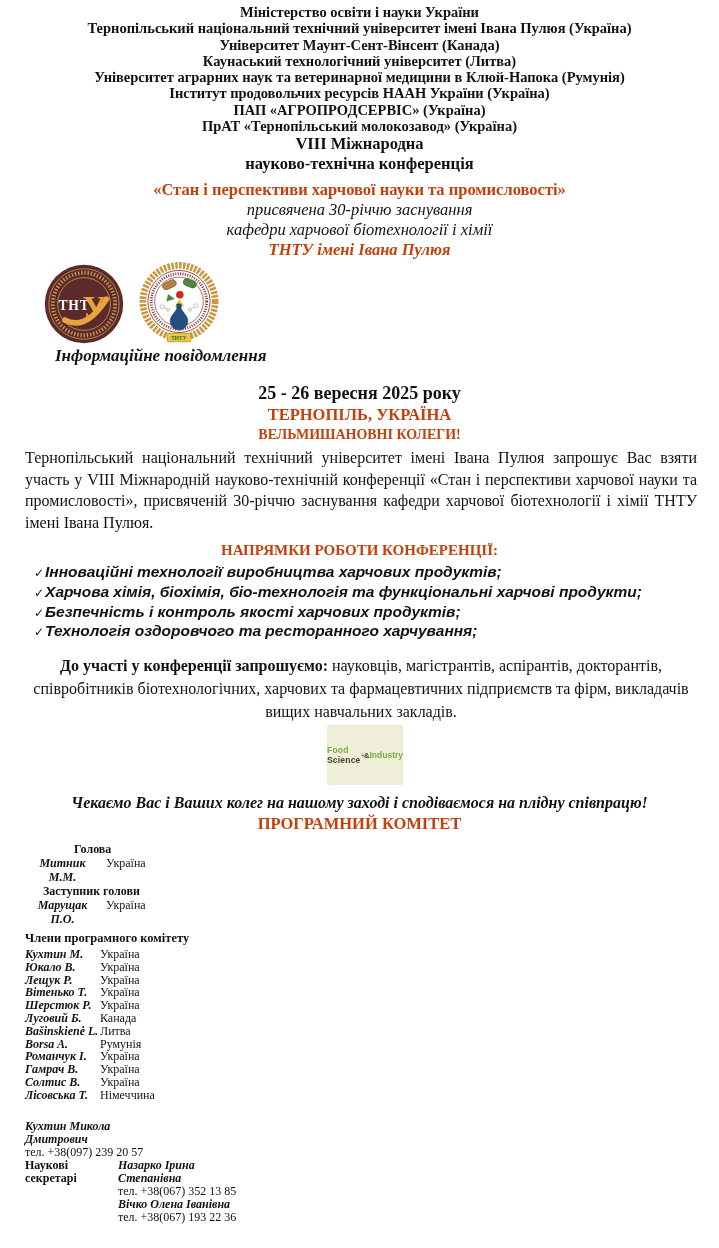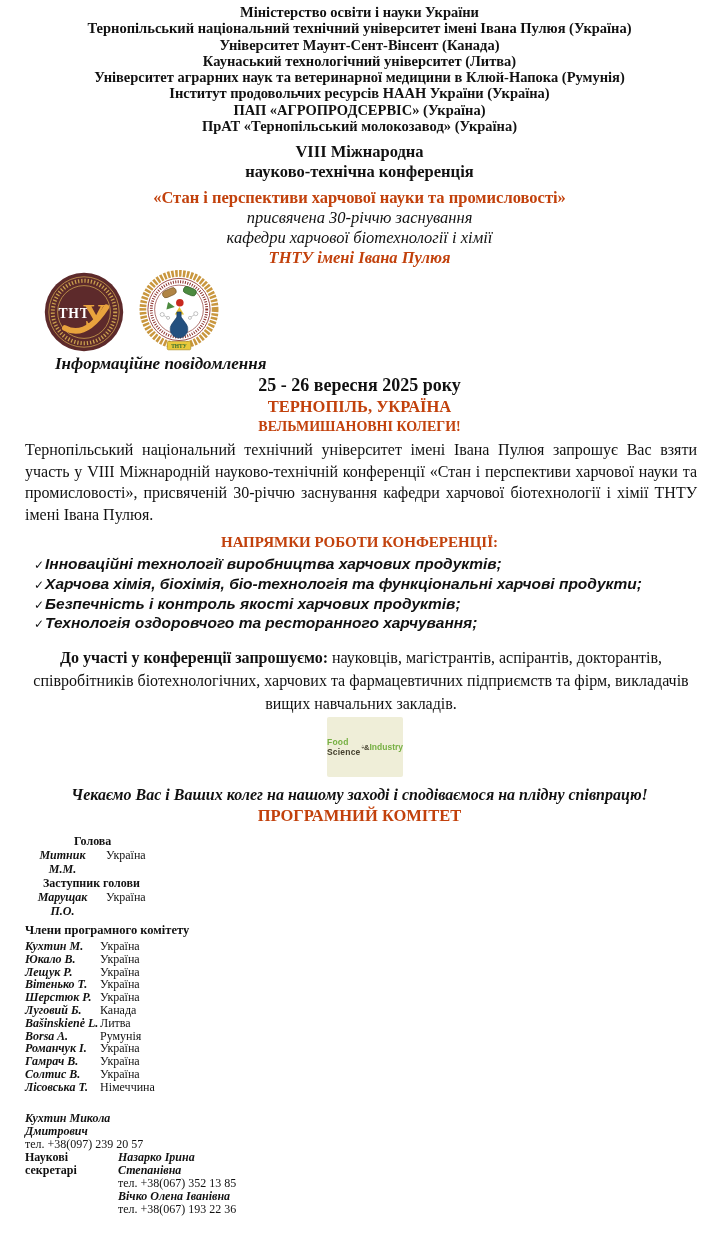--- a/index.html
+++ b/index.html
@@ -7,31 +7,31 @@
     width:719px; height:1248px; position:relative; overflow:hidden;
     background:#ffffff; color:#111;
     font-family:"Liberation Serif","DejaVu Serif",serif;
   }
   .center { text-align:center; }
   .green { color:#c2410c; }
 
   .header { padding-top:4px; }
   .header-line { font-weight:bold; font-size:14.5px; line-height:16.3px; text-align:center; }
 
-  .conf { margin-top:8px; }
+  .conf { }
   .title-line { font-weight:bold; font-size:16.5px; line-height:20px; }
   .theme { margin-top:6px; }
   .dedication { font-style:italic; font-size:16.5px; line-height:20px; }
   .dedication.bold { font-weight:bold; }
 
   .logos-row { position:relative; height:80px; margin-top:4px; }
   .logo-tntu { position:absolute; left:44px; top:0; }
   .logo-dept { position:absolute; left:136px; top:-2px; }
 
-  .info-label { margin:2px 0 0 55px; font-size:17px; font-weight:bold; font-style:italic; line-height:20px; }
+  .info-label { margin:2px 0 16px 55px; font-size:17px; font-weight:bold; font-style:italic; line-height:20px; }
 
   .date-line { font-weight:bold; font-size:18px; line-height:23px; }
   .location-line { font-weight:bold; font-size:16.5px; line-height:20px; }
   .greeting-line { font-weight:bold; font-size:14px; line-height:19px; }
 
   .invitation { margin:3px 22px 0 25px; font-size:16px; line-height:21.5px; text-align:justify; }
 
   .directions-title { margin-top:9px; font-weight:bold; font-size:15px; line-height:17px; }
   .directions { margin:4px 10px 0 34px; }
   .direction-item {

